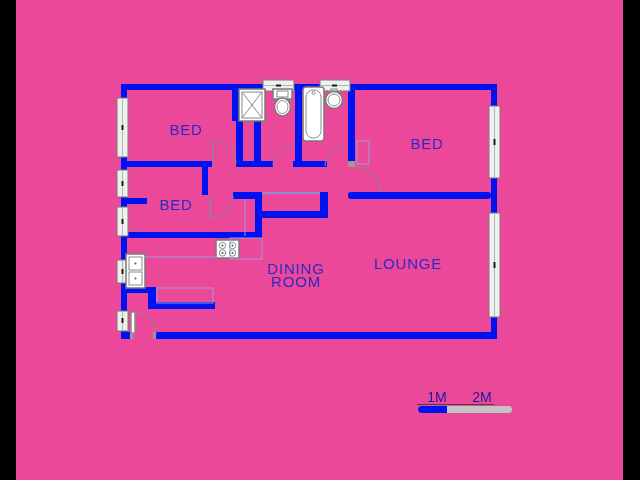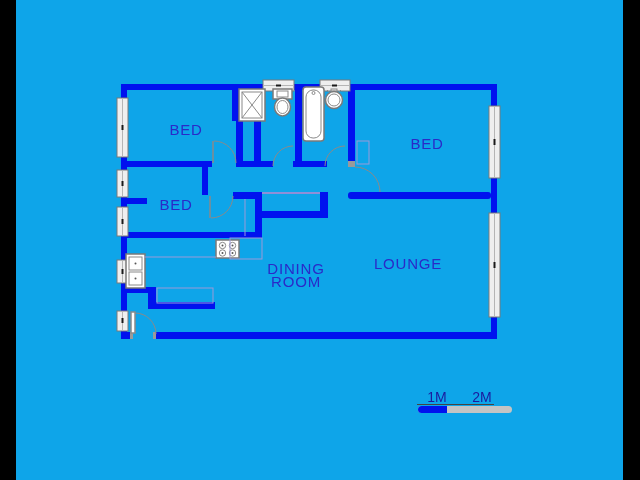--- a/index.html
+++ b/index.html
@@ -1,16 +1,16 @@
 <!DOCTYPE html>
 <html><head>
 <meta charset="utf-8">
 <style>
   html,body{margin:0;padding:0;background:#fff;}
-  .stage{position:relative;width:640px;height:480px;background:#0ea5e9;overflow:hidden;
+  .stage{position:relative;width:640px;height:480px;background:#ec4899;overflow:hidden;
          font-family:"Liberation Sans", sans-serif;}
   svg{position:absolute;left:0;top:0;}
   .wall{fill:#0012ef;}
   .thinline{stroke:#9a9ad8;stroke-width:1;fill:none;}
   .passline{stroke:#8f8fd8;stroke-width:2;fill:none;}
   .win{fill:#efefef;stroke:#7a7a7a;stroke-width:1;}
   .winmid{stroke:#b5b5b5;stroke-width:1;}
   .wintick{stroke:#1a1a1a;stroke-width:2;}
   .fixture{fill:#ffffff;stroke:#7a7a7a;stroke-width:1.5;}
   .fixthin{fill:none;stroke:#8a8a8a;stroke-width:1;}

